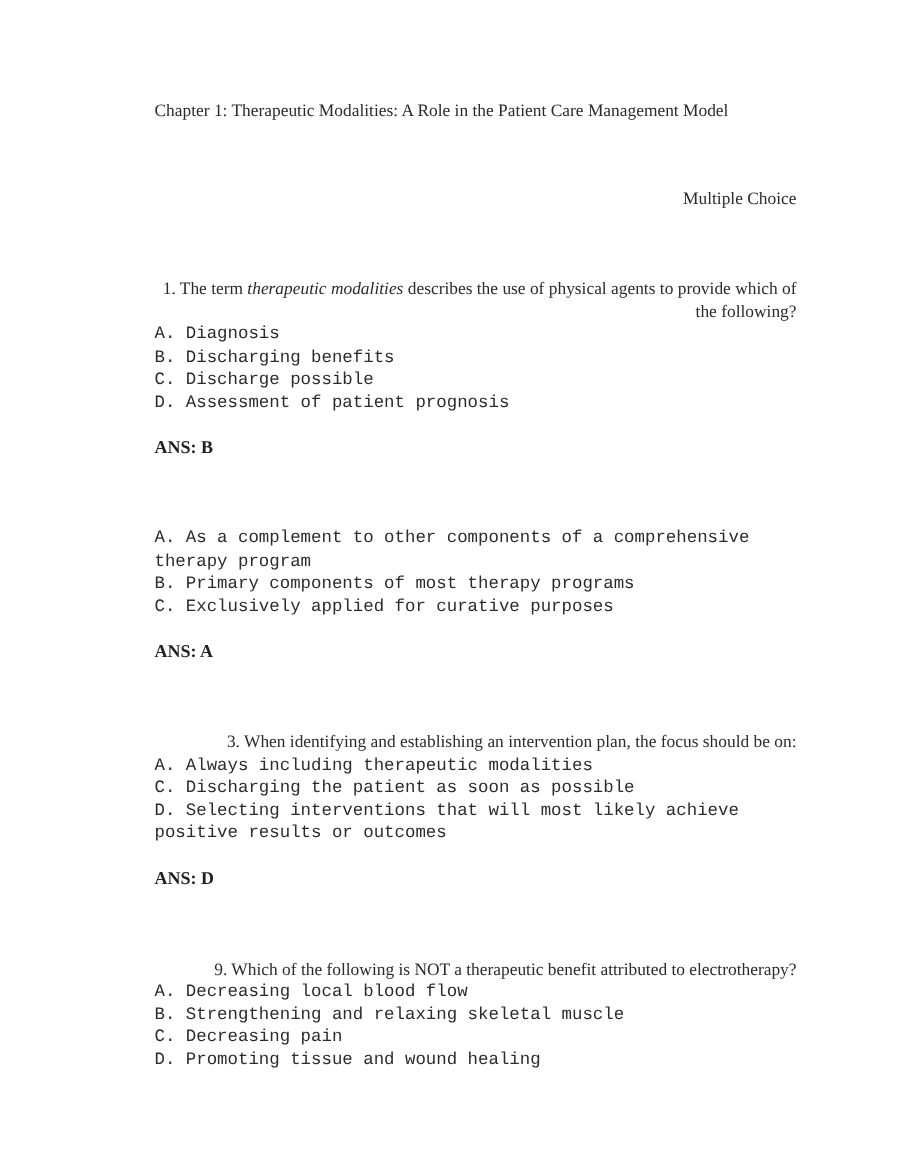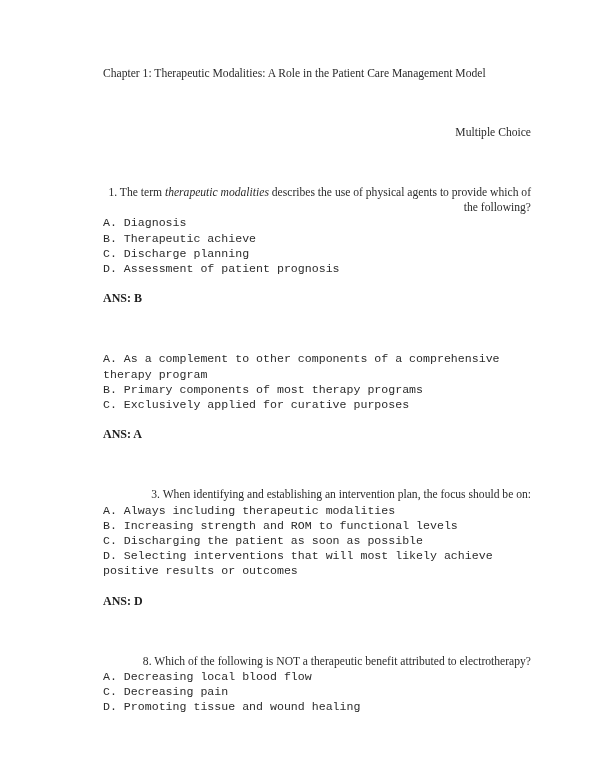--- a/index.html
+++ b/index.html
@@ -93,50 +93,50 @@
   <div class="content">
 
     <div class="chapter-title">Chapter 1: Therapeutic Modalities: A Role in the Patient Care Management Model</div>
 
     <div class="section-label">Multiple Choice</div>
 
     <div class="question-block">
       <div class="question-stem"><span>1. The term </span><span class="em">therapeutic modalities</span><span> describes the use of physical agents to provide which of the following?</span></div>
       <ul class="options">
         <li class="option">A. Diagnosis</li>
-        <li class="option">B. Therapeutic achieve</li>
-        <li class="option">C. Discharge planning</li>
+        <li class="option">B. Discharging benefits</li>
+        <li class="option">C. Discharge possible</li>
         <li class="option">D. Assessment of patient prognosis</li>
       </ul>
       <div class="answer-line">ANS: B</div>
     </div>
 
     <div class="question-block">
       <ul class="options">
         <li class="option">A. As a complement to other components of a comprehensive therapy program</li>
         <li class="option">B. Primary components of most therapy programs</li>
         <li class="option">C. Exclusively applied for curative purposes</li>
       </ul>
       <div class="answer-line">ANS: A</div>
     </div>
 
     <div class="question-block">
       <div class="question-stem">3. When identifying and establishing an intervention plan, the focus should be on:</div>
       <ul class="options">
         <li class="option">A. Always including therapeutic modalities</li>
-        <li class="option">B. Increasing strength and ROM to functional levels</li>
         <li class="option">C. Discharging the patient as soon as possible</li>
         <li class="option">D. Selecting interventions that will most likely achieve positive results or outcomes</li>
       </ul>
       <div class="answer-line">ANS: D</div>
     </div>
 
     <div class="question-block">
-      <div class="question-stem">8. Which of the following is NOT a therapeutic benefit attributed to electrotherapy?</div>
+      <div class="question-stem">9. Which of the following is NOT a therapeutic benefit attributed to electrotherapy?</div>
       <ul class="options">
         <li class="option">A. Decreasing local blood flow</li>
+        <li class="option">B. Strengthening and relaxing skeletal muscle</li>
         <li class="option">C. Decreasing pain</li>
         <li class="option">D. Promoting tissue and wound healing</li>
       </ul>
     </div>
 
   </div>
 </div>
 
 </body></html>

